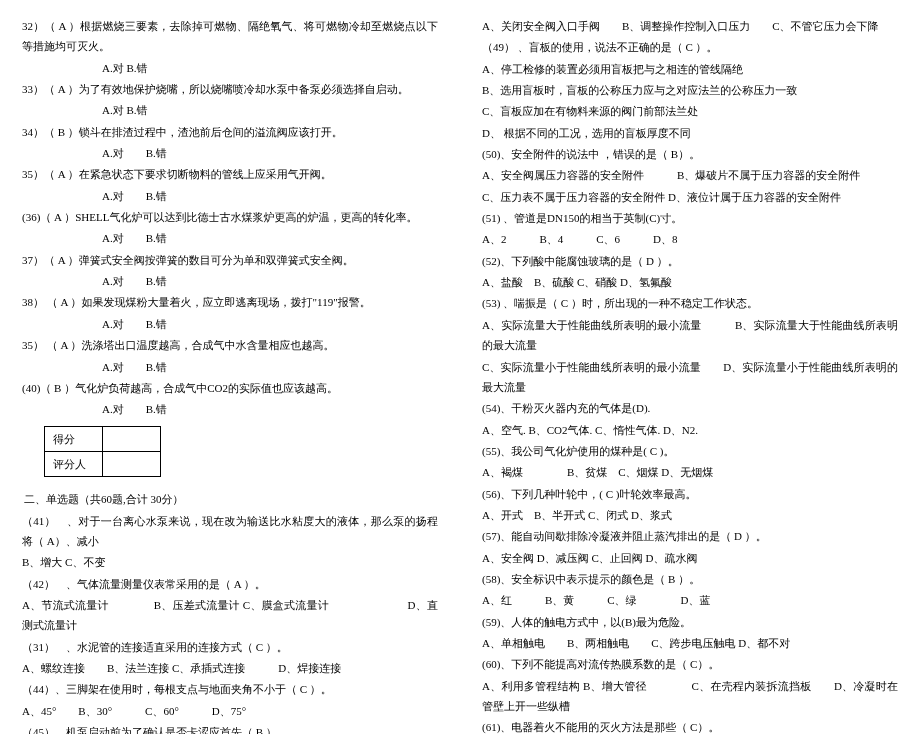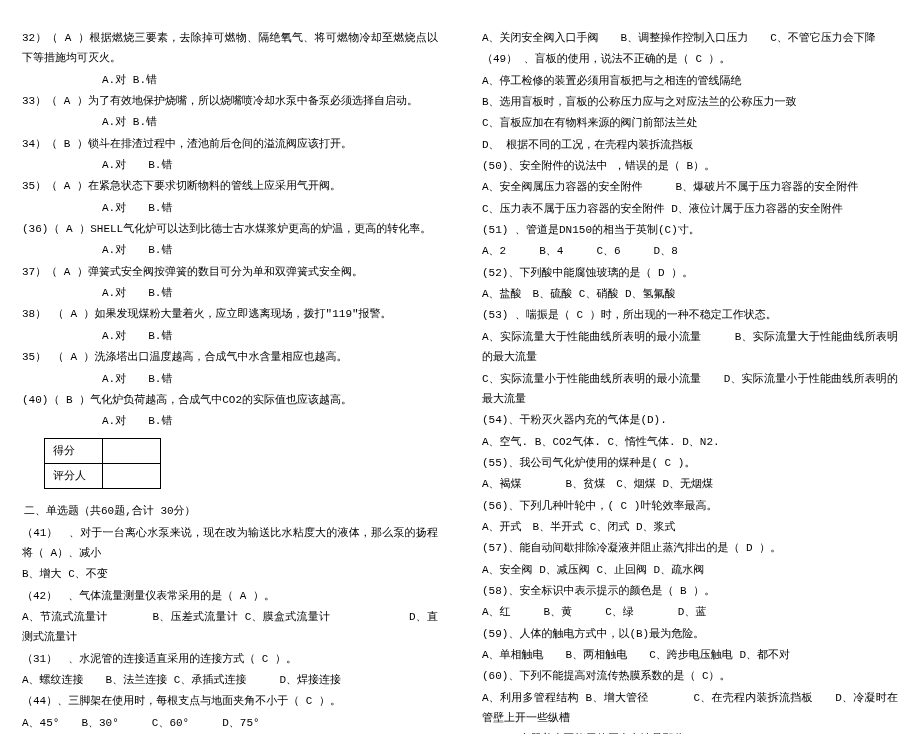--- a/index.html
+++ b/index.html
@@ -8,23 +8,22 @@
       font-size: 11px;
       background: #fff;
       color: #000;
       display: flex;
       width: 920px;
       height: 734px;
       overflow: hidden;
     }
     .column {
       width: 50%;
-      padding: 28px 22px 10px 22px;
+      padding: 16px 22px 10px 22px;
       line-height: 1.85;
-      font-family: Liberation Mono, monospace;
     }
     .q { margin-bottom: 1px; text-align: justify; }
     .opts { padding-left: 80px; }
     .score-table {
       border-collapse: collapse;
       margin: 6px 0 12px 22px;
     }
     .score-table td {
       border: 1px solid #000;
       padding: 2px 8px;
@@ -82,21 +81,21 @@
   <div class="q">（45）、机泵启动前为了确认是否卡涩应首先（ B ）。</div>
 
 </div>
 
 <div class="column">
   <div class="q">A、关闭安全阀入口手阀　　B、调整操作控制入口压力　　C、不管它压力会下降</div>
   <div class="q">（49） 、盲板的使用，说法不正确的是（ C ）。</div>
   <div class="q">A、停工检修的装置必须用盲板把与之相连的管线隔绝</div>
   <div class="q">B、选用盲板时，盲板的公称压力应与之对应法兰的公称压力一致</div>
   <div class="q">C、盲板应加在有物料来源的阀门前部法兰处</div>
-  <div class="q">D、 根据不同的工况，在壳程内装拆流挡板</div>
+  <div class="q">D、 根据不同的工况，选用的盲板厚度不同</div>
   <div class="q">(50)、安全附件的说法中 ，错误的是（ B）。</div>
   <div class="q">A、安全阀属压力容器的安全附件　　　B、爆破片不属于压力容器的安全附件</div>
   <div class="q">C、压力表不属于压力容器的安全附件 D、液位计属于压力容器的安全附件</div>
   <div class="q">(51) 、管道是DN150的相当于英制(C)寸。</div>
   <div class="q">A、2　　　B、4　　　C、6　　　D、8</div>
   <div class="q">(52)、下列酸中能腐蚀玻璃的是（ D ）。</div>
   <div class="q">A、盐酸　B、硫酸  C、硝酸  D、氢氟酸</div>
   <div class="q">(53) 、喘振是（ C ）时，所出现的一种不稳定工作状态。</div>
   <div class="q">A、实际流量大于性能曲线所表明的最小流量　　　B、实际流量大于性能曲线所表明的最大流量</div>
   <div class="q">C、实际流量小于性能曲线所表明的最小流量　　D、实际流量小于性能曲线所表明的最大流量</div>

